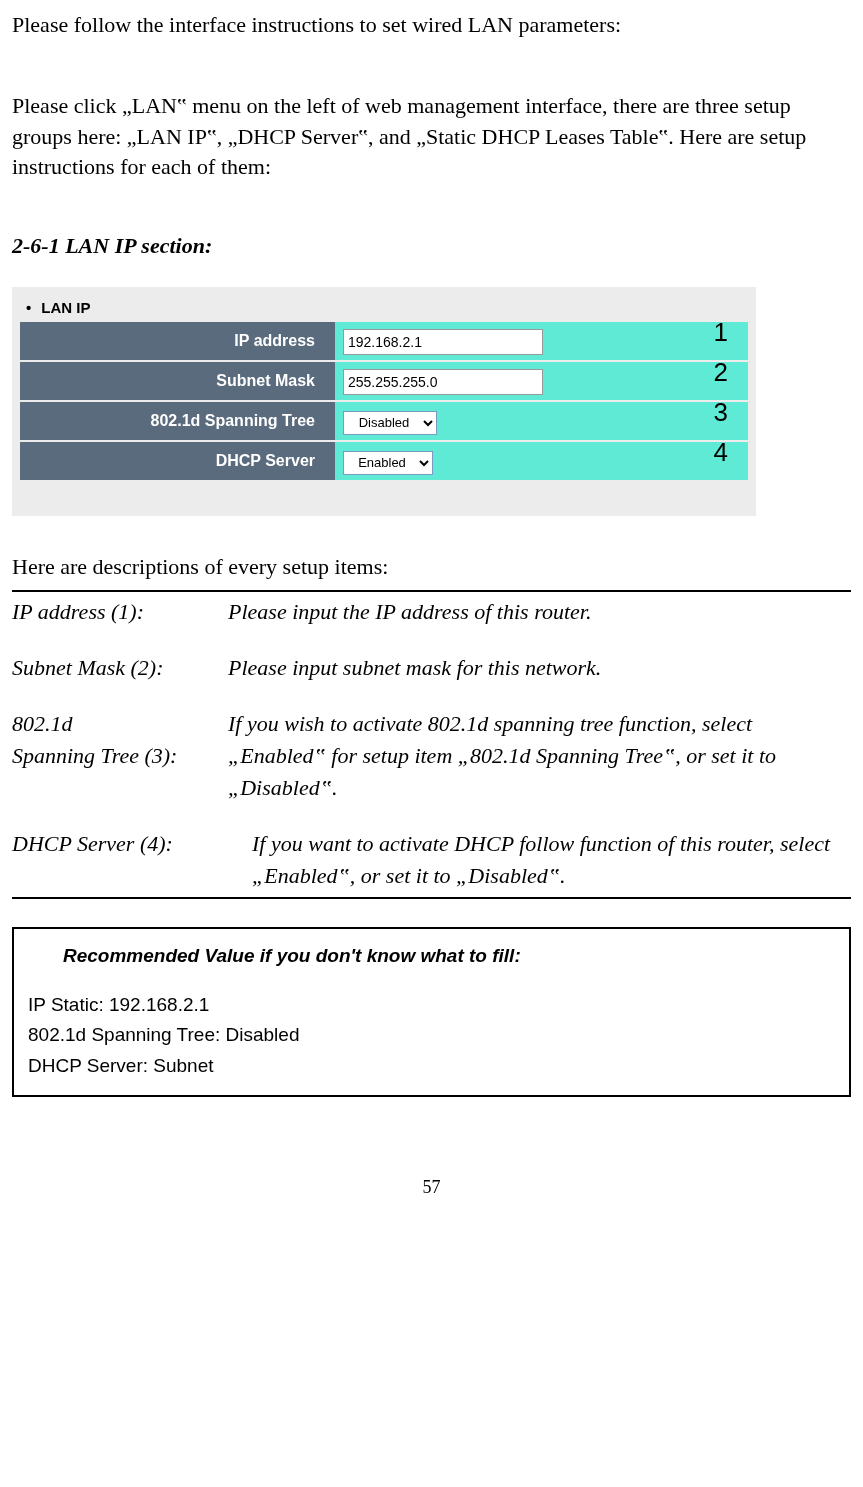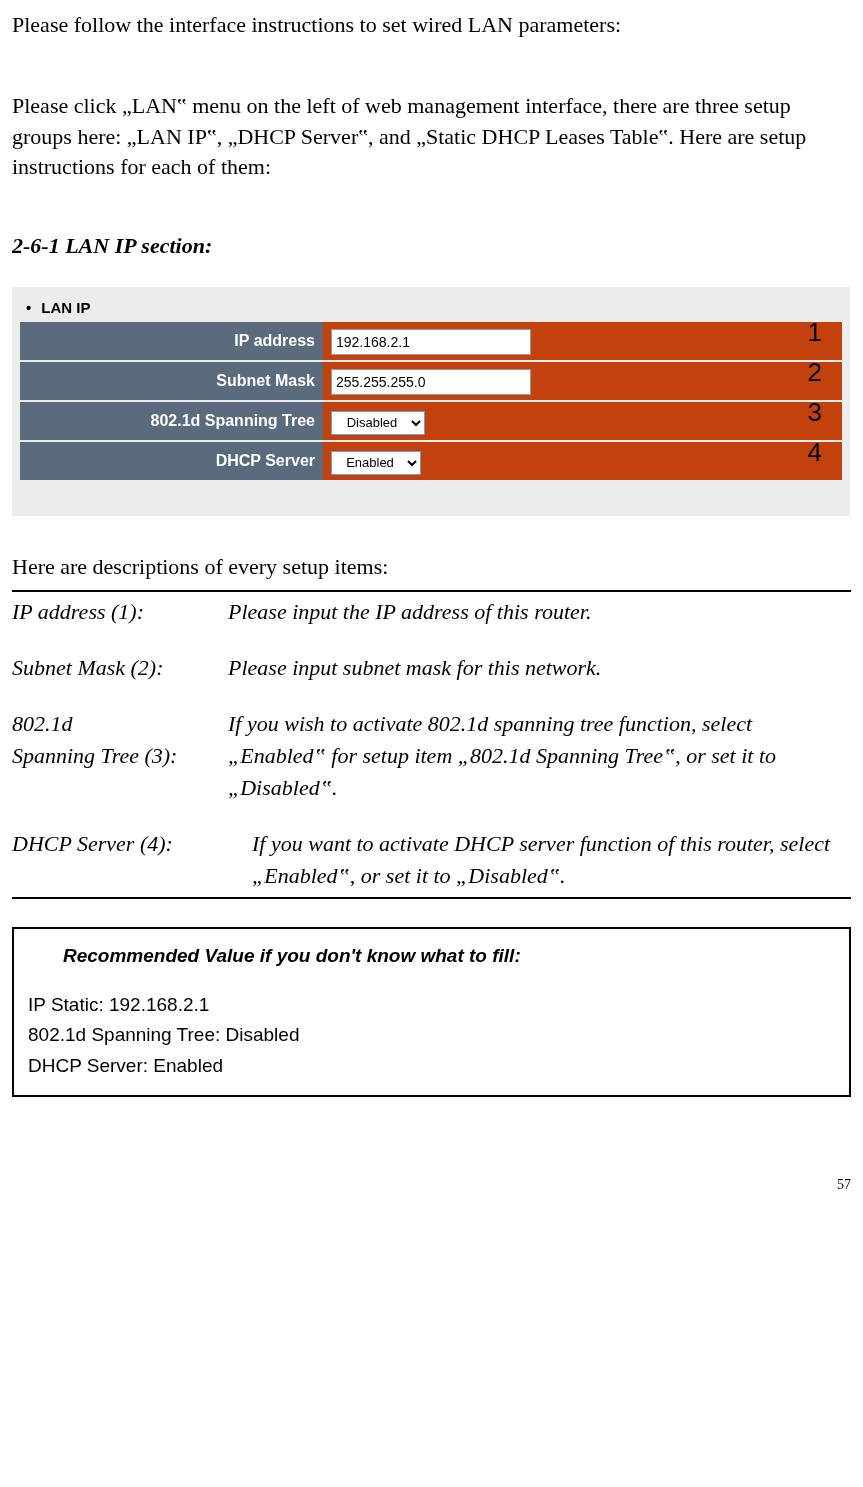--- a/index.html
+++ b/index.html
@@ -19,21 +19,21 @@
 
 .section-heading {
   font-style: italic;
   font-weight: bold;
   font-size: 22px;
   margin: 18px 0 28px 0;
 }
 
 .screenshot-wrap {
   position: relative;
-  width: 838px;
+  width: 744px;
 }
 
 .screenshot-bg {
   background: #ececec;
   padding: 12px 8px 34px 8px;
 }
 
 .bullet-header {
   font-family: Arial, Helvetica, sans-serif;
   font-weight: bold;
@@ -56,24 +56,24 @@
   padding: 0;
 }
 .lan-table .label-cell {
   width: 295px;
   background: #5a6b7e;
   color: #fff;
   font-family: Arial, Helvetica, sans-serif;
   font-weight: bold;
   font-size: 16px;
   text-align: right;
-  padding-right: 8px;
+  padding-right: 20px;
 }
 .lan-table .value-cell {
-  background: #c2410c;
+  background: #5eead4;
   padding-left: 8px;
   margin-top: 10px;
 }
 .lan-table tr {
   border-bottom: 2px solid #ececec;
 }
 
 .text-input {
   font-family: Arial, Helvetica, sans-serif;
   font-size: 14px;
@@ -142,23 +142,23 @@
   line-height: 1.6;
 }
 .rec-box .rec-title {
   font-weight: bold;
   font-style: italic;
   margin-bottom: 18px;
   margin-left: 35px;
 }
 
 .page-num {
-  text-align: right;
+  text-align: center;
   font-family: "Times New Roman", serif;
-  font-size: 14px;
+  font-size: 18px;
   margin-top: 80px;
 }
 </style>
 </head>
 <body>
 
 <div class="intro-text">Please follow the interface instructions to set wired LAN parameters:</div>
 <div class="intro-text">Please click „LAN‟ menu on the left of web management interface, there are three setup groups here: „LAN IP‟, „DHCP Server‟, and „Static DHCP Leases Table‟. Here are setup instructions for each of them:</div>
 
 <div class="section-heading">2-6-1 LAN IP section:</div>
@@ -218,26 +218,26 @@
     <div class="desc-label">Subnet Mask (2):</div>
     <div class="desc-value">Please input subnet mask for this network.</div>
   </div>
   <div class="desc-row">
     <div class="desc-label" style="white-space:pre-line">802.1d
 Spanning Tree (3):</div>
     <div class="desc-value">If you wish to activate 802.1d spanning tree function, select „Enabled‟ for setup item „802.1d Spanning Tree‟, or set it to „Disabled‟.</div>
   </div>
   <div class="desc-row last">
     <div class="desc-label">DHCP Server (4):</div>
-    <div class="desc-value">If you want to activate DHCP server function of this router, select „Enabled‟, or set it to „Disabled‟.</div>
+    <div class="desc-value">If you want to activate DHCP follow function of this router, select „Enabled‟, or set it to „Disabled‟.</div>
   </div>
 </div>
 
 <hr class="thick-line">
 
 <div class="rec-box">
   <div class="rec-title">Recommended Value if you don't know what to fill:</div>
   <div>IP Static: 192.168.2.1</div>
   <div>802.1d Spanning Tree: Disabled</div>
-  <div>DHCP Server: Enabled</div>
+  <div>DHCP Server: Subnet</div>
 </div>
 
 <div class="page-num">57</div>
 
 </body></html>

